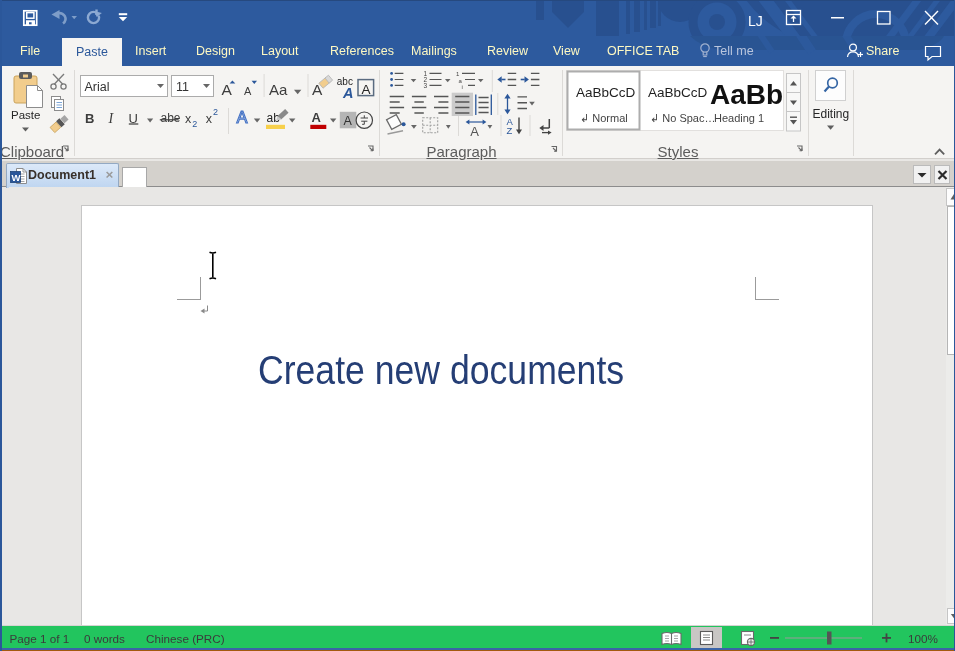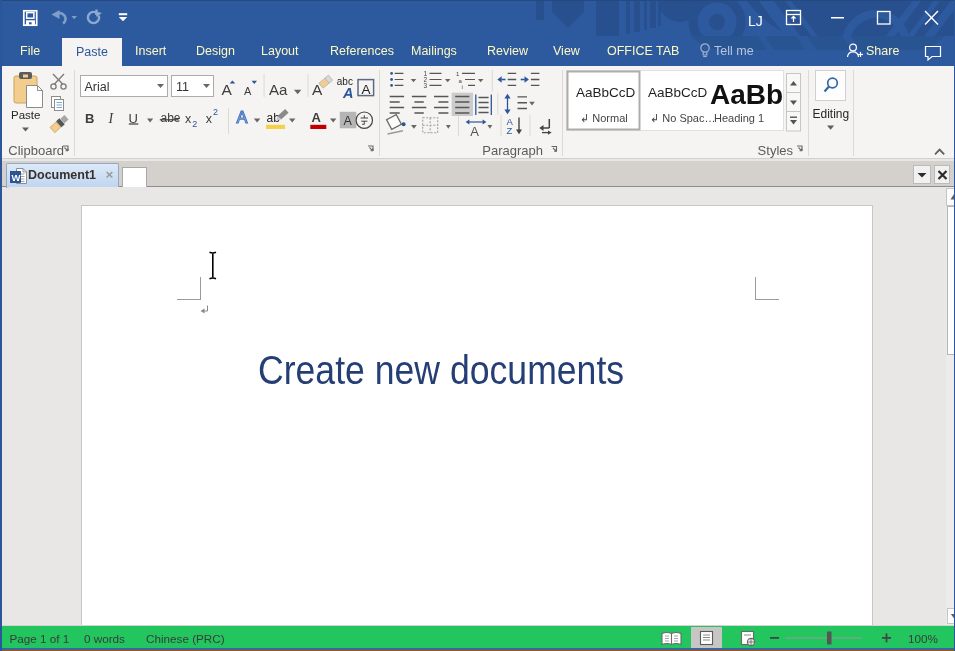--- a/index.html
+++ b/index.html
@@ -7,21 +7,21 @@
   body { font-family:"Liberation Sans", sans-serif; position:relative; background:#e8e7e5; }
   .abs { position:absolute; }
   
   #titlebar { left:0; top:0; width:955px; height:36px; background:#2d5a9e; overflow:hidden; }
   #menurow { left:0; top:36px; width:955px; height:30px; background:#2d5a9e; }
   .mtab { position:absolute; top:0; height:30px; line-height:30px; color:#fef9c3; font-size:12.5px; }
   #hometab { left:62px; top:2px; width:60px; height:28px; background:#f5f4f2; color:#2b579a; text-align:center; line-height:28px; font-size:12.5px; }
   
   #ribbon { left:0; top:66px; width:955px; height:93px; background:#f5f4f2; border-bottom:1px solid #d2cfcc; }
   .gsep { position:absolute; top:4px; height:86px; width:1px; background:#dcdad7; }
-  .glabel { position:absolute; top:77px; height:14px; font-size:13px; color:#5c5c5c; text-align:right; }
+  .glabel { position:absolute; top:77px; height:14px; font-size:15px; color:#5c5c5c; text-align:center;text-decoration:underline; }
   
   #tabbar { left:0; top:160px; width:955px; height:27px; background:#d4d1cc; border-top:1px solid #e9e7e4; border-bottom:1.5px solid #8c8c8c; }
   
   #docarea { left:0; top:187px; width:955px; height:438px; background:#e8e7e5;margin-left:9px; }
   #page { position:absolute; left:72px; top:18px; width:792px; height:420px; background:#fff; border:1px solid #c6c6c6; border-bottom:none; }
   
   #statusbar { left:0; top:625px; width:955px; height:23px; background:#22c55e; border-top:1px solid #d6d4d2; font-size:11.7px; color:#3b3b3b; }
   #bluebottom { left:0; top:648px; width:955px; height:1.6px; background:#3a64a8; }
   #brownbottom { left:0; top:649.6px; width:955px; height:1.4px; background:#a4590f; }
   .eborder { background:#2b579a; width:1.5px; top:0; height:651px; }

